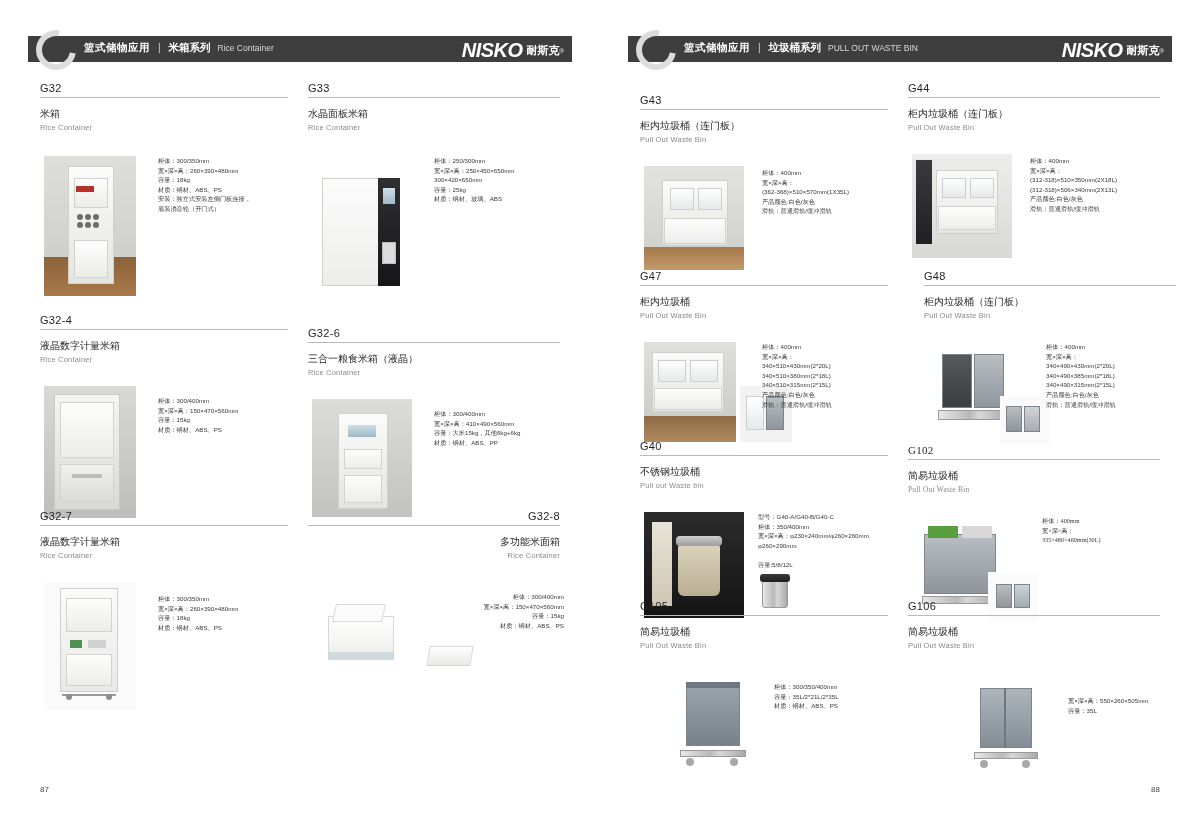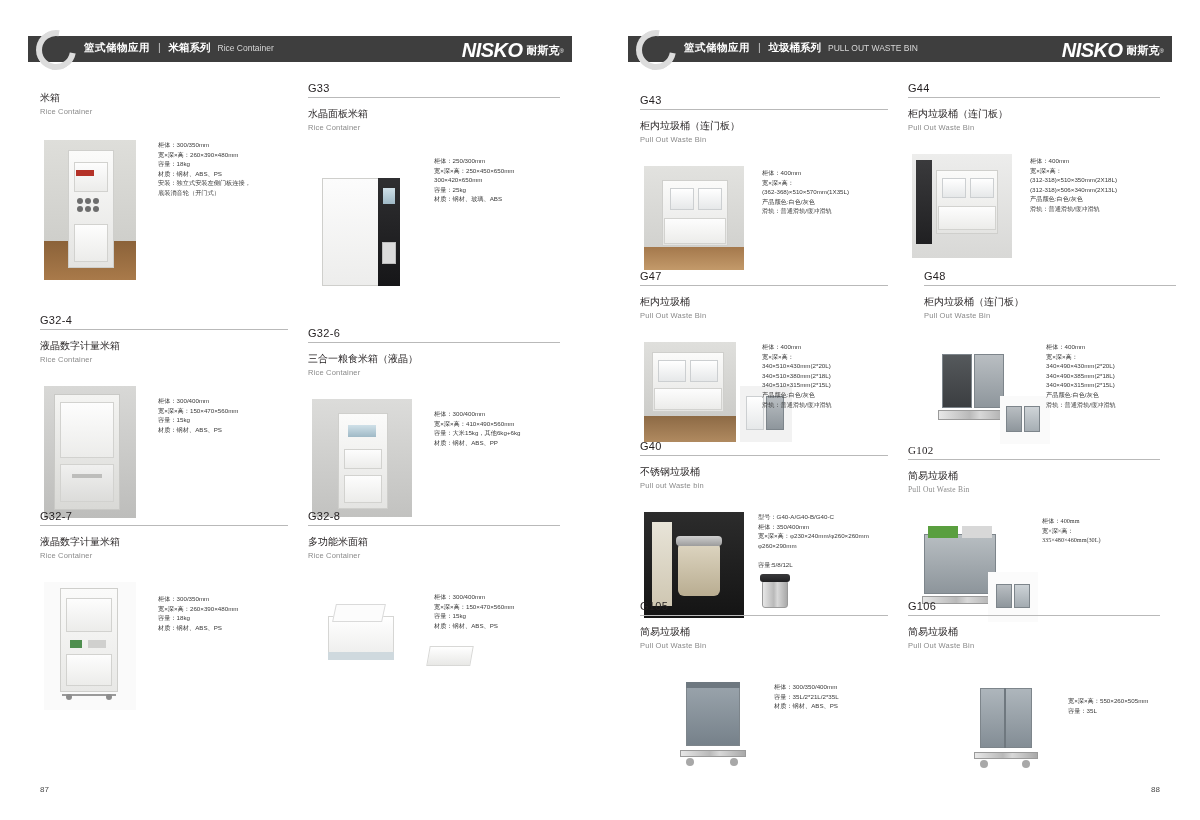--- a/index.html
+++ b/index.html
@@ -217,20 +217,21 @@
         <div class="logo">
           <span class="nisko">NISKO</span>
           <span class="cnname">耐斯克</span>
           <span class="reg">®</span>
         </div>
       </div>
 
       <div class="cols">
 
         <div class="item" style="left:0; top:0; width:248px;">
+          <div class="item-code">G32</div>
           <div class="item-title">米箱</div>
           <div class="item-sub">Rice Container</div>
           <div class="item-body" style="height:155px;">
             <div class="photo" style="left:4px; top:16px; width:92px; height:140px;">
               <div class="ph">
                 <div class="wall"></div>
                 <div class="wood-floor"></div>
                 <div class="cab" style="left:24px; top:10px; width:46px; height:118px;"></div>
                 <div class="drw" style="left:30px; top:22px; width:34px; height:30px;"></div>
                 <div class="btns" style="left:33px; top:58px;">
@@ -334,21 +335,21 @@
                 <div style="position:absolute;left:62px;top:112px;width:6px;height:6px;border-radius:50%;background:#8d8d8d;"></div>
               </div>
             </div>
             <div class="spec" style="left:118px; top:26px; width:125px;">柜体：300/350mm
 宽×深×高：260×390×480mm
 容量：18kg
 材质：钢材、ABS、PS</div>
           </div>
         </div>
 
-        <div class="item" style="left:268px; top:428px; width:252px;">
+        <div class="item" style="left:268px; top:428px; width:252px;text-align:right;">
           <div class="item-code">G32-8</div>
           <div class="item-title">多功能米面箱</div>
           <div class="item-sub">Rice Container</div>
           <div class="item-body" style="height:142px;">
             <div class="photo plain" style="left:4px; top:22px; width:100px; height:100px;">
               <div class="ph" style="background:#ffffff;">
                 <div style="position:absolute; left:16px; top:26px; width:66px; height:44px; background:linear-gradient(#ffffff,#ececea); border:1px solid #d6d6d4;"></div>
                 <div style="position:absolute; left:22px; top:14px; width:50px; height:18px; background:#fcfcfc; border:1px solid #dadada; transform:skewX(-12deg);"></div>
                 <div style="position:absolute; left:16px; top:62px; width:66px; height:8px; background:#cfd9de;"></div>
               </div>

